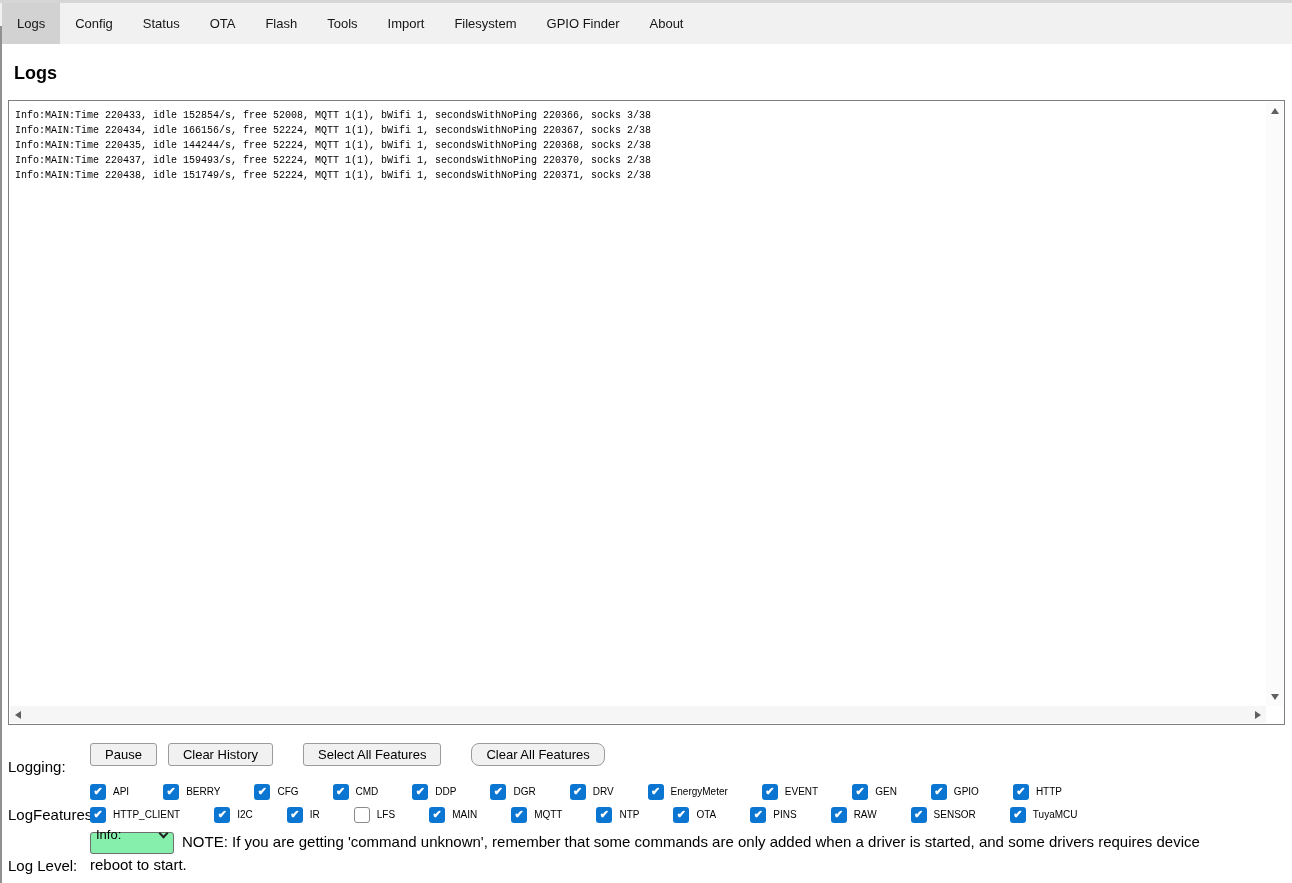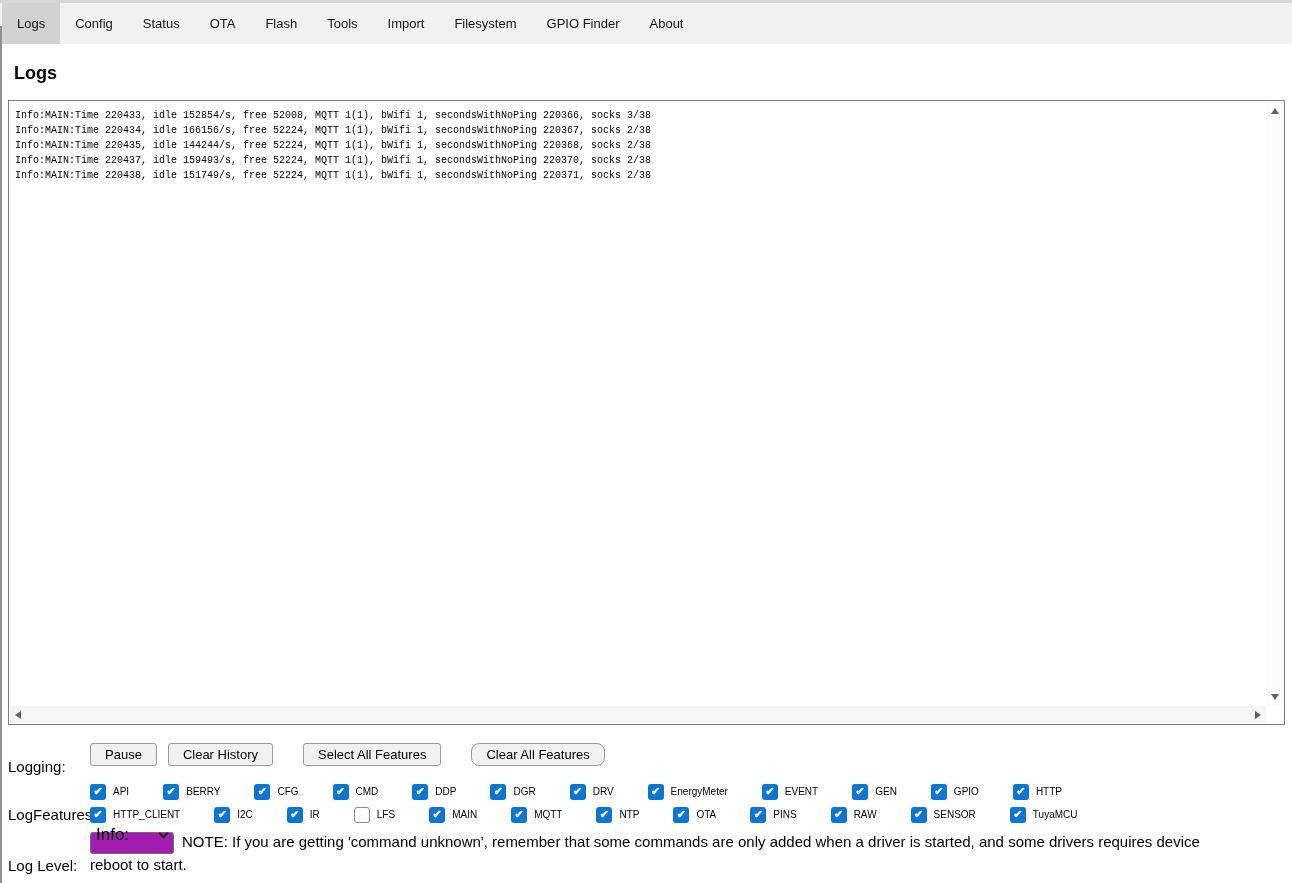--- a/index.html
+++ b/index.html
@@ -73,23 +73,23 @@
   .cb {
     width:16px; height:16px; border-radius:3px; flex:none;
     display:flex; align-items:center; justify-content:center;
   }
   .cb.checked { background:var(--accent,#0b76d2); color:#fff; font-size:11px; font-weight:bold; line-height:1; }
   .cb.unchecked { background:#fff; border:1px solid #8a8a8a; }
   .feat-label { font-size:10px; }
 
   .loglevel-content { width:1148px; line-height:22px; font-size:15px; }
   .sel {
-    width:84px; height:22px; border:1px solid #6d6d6d; border-radius:3px; background:#a21caf;
+    width:84px; height:22px; border:1px solid #6d6d6d; border-radius:3px; background:#86efac;
     display:inline-flex; align-items:center; justify-content:space-between;
-    padding:0 6px 16px 5px; font-size:17px; margin-right:8px; vertical-align:middle; cursor:pointer;
+    padding:0 6px 16px 5px; font-size:13px; margin-right:8px; vertical-align:middle; cursor:pointer;
   }
   .chev { width:7px; height:7px; border-right:2px solid #222; border-bottom:2px solid #222;
           transform:rotate(45deg); margin-top:-4px; flex:none; }
 
   .cmdrow { margin-bottom:0; }
   .cmdinput {
     width:728px; height:22px; border:1px solid #767676; border-radius:0;
     font-size:14px; font-family:inherit; padding:2px 5px; outline:none;
   }
   .submitbtn {

